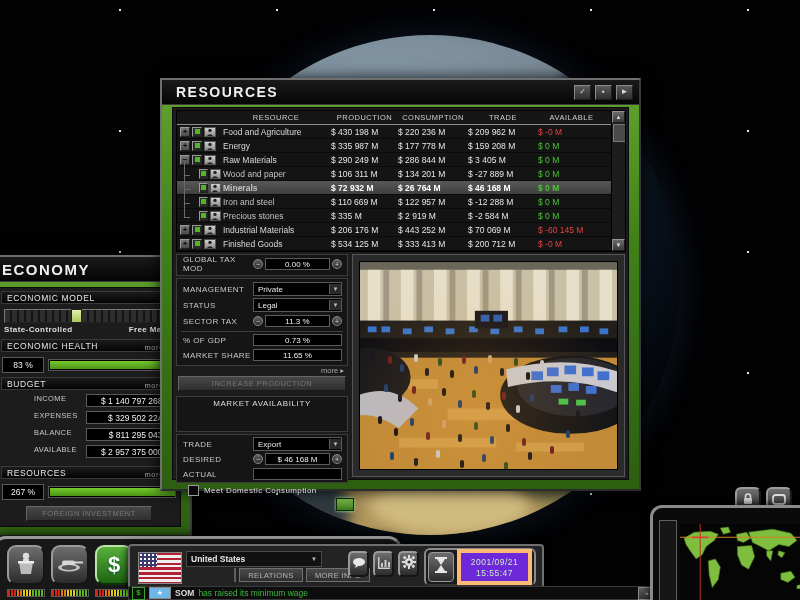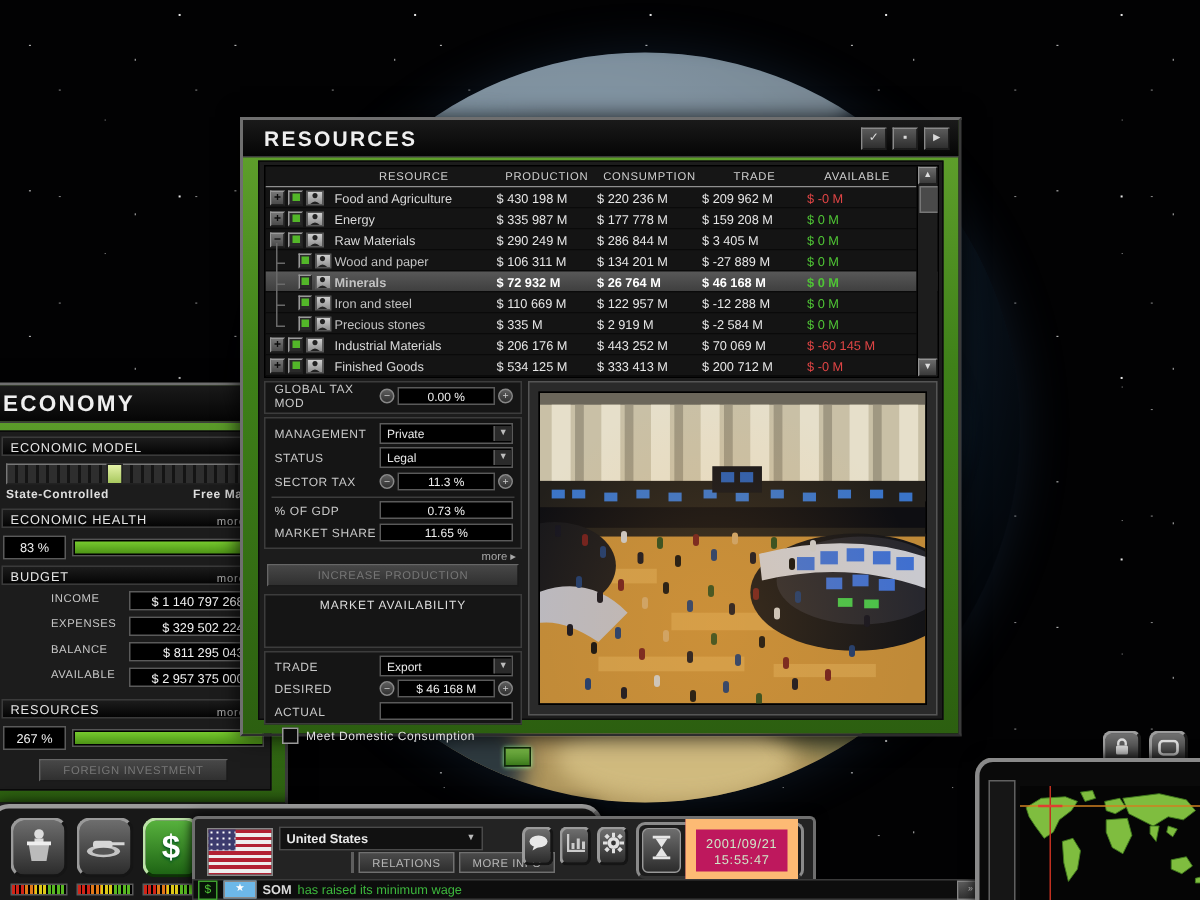--- a/index.html
+++ b/index.html
@@ -164,21 +164,21 @@
   .sbtn2{flex:0 0 62px;background:linear-gradient(#4a4a4a,#2e2e2e);border:1px solid #707070;color:#b8b8b8;
     font-size:7.5px;text-align:center;line-height:13px;letter-spacing:.4px;cursor:pointer;}
   .minis{position:absolute;left:348px;top:551px;display:flex;gap:4px;}
   .minibtn{width:21px;height:26px;border-radius:5px;background:linear-gradient(#6d6d6d,#2c2c2c);
     border:2px solid #9a9a9a;border-bottom-color:#151515;border-right-color:#151515;box-sizing:border-box;
     display:flex;align-items:center;justify-content:center;cursor:pointer;}
   .datebar{position:absolute;left:424px;top:548px;width:112px;height:38px;border:2px solid #8a8a8a;
     border-bottom-color:#333;border-radius:6px;background:#1c1c1c;display:flex;align-items:center;padding:2px;box-sizing:border-box;}
   .hourglass{width:24px;height:28px;border-radius:4px;background:linear-gradient(#6d6d6d,#2c2c2c);
     border:1px solid #999;display:flex;align-items:center;justify-content:center;}
-  .dtbox{flex:1;height:28px;margin-left:3px;background:#be185d;border:7px solid #fdba74;color:#cfe8c8;font-size:8.5px;
+  .dtbox{flex:1;height:28px;margin-left:3px;background:#6d28d9;border:4px solid #fdba74;color:#cfe8c8;font-size:8.5px;
     text-align:center;display:flex;flex-direction:column;justify-content:center;gap:1px;letter-spacing:.5px;}
   
   .ticker{position:absolute;left:128px;top:586px;width:532px;height:14px;background:#0d0d0d;border:1px solid #3a3a3a;
     display:flex;align-items:center;gap:4px;padding:0 3px;box-sizing:border-box;}
   .tick-ic{width:11px;height:11px;border:1px solid #3f9e2f;color:#4fc435;font-size:8px;line-height:10px;
     text-align:center;background:#071407;}
   .tick-flag{width:20px;height:10px;background:#6db8e8;border:1px solid #888;color:#fff;font-size:7px;
     line-height:9px;text-align:center;}
   .tick-code{color:#dadada;font-size:8.5px;font-weight:bold;}
   .tick-text{color:#3db83d;font-size:8.5px;}

